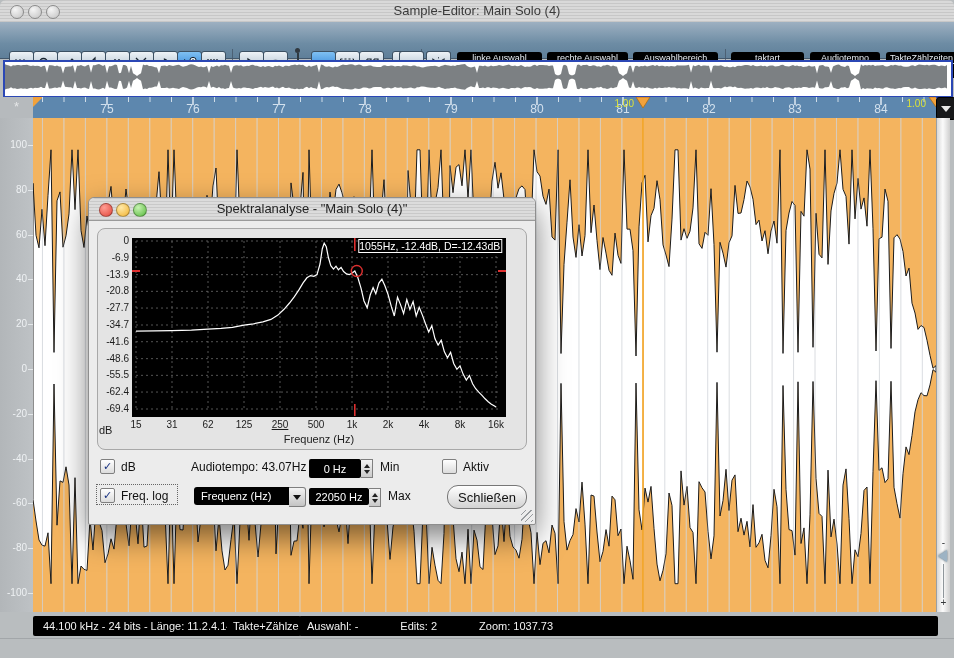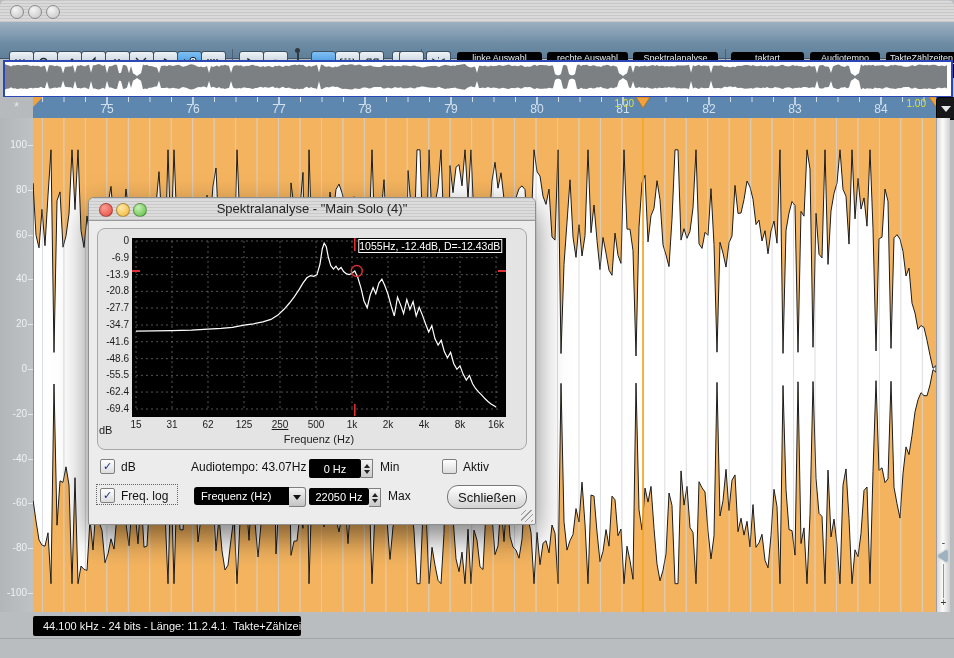--- a/index.html
+++ b/index.html
@@ -87,20 +87,21 @@
   .focusring{outline:1px dotted #666;outline-offset:2px;}
   svg{display:block;}
 </style>
 </head>
 <body>
 
 <div class="abs titlebar">
   <div class="abs tl-btn" style="left:10px"></div>
   <div class="abs tl-btn" style="left:28px"></div>
   <div class="abs tl-btn" style="left:46px"></div>
+  <div class="abs win-title">Sample-Editor: Main Solo (4)</div>
 </div>
 
 <div class="abs toolbar">
   <div class="abs tbtn" style="left:9px">
       <svg width="17" height="17">
         <rect x="2" y="4" width="12" height="9" fill="none" stroke="#17232e" stroke-dasharray="2,2"></rect>
       </svg>
     </div>
   <div class="abs tbtn" style="left:33px">
       <svg width="17" height="17">
@@ -225,21 +226,21 @@
     <div class="lab">rechte Auswahl</div>
     <div class="valrow">
         <span class="val">0</span>
       <span class="spin">
           <i class="u"></i>
           <i class="d"></i>
         </span>
       </div>
   </div>
   <div class="abs tfield" style="left:633px;width:85px">
-    <div class="lab">Spektralanalyse</div>
+    <div class="lab">Auswahlbereich</div>
     <div class="valrow">
         <span class="val">0</span>
       <span class="spin">
           <i class="u"></i>
           <i class="d"></i>
         </span>
       </div>
   </div>
 
   <div class="abs tsep" style="left:725px"></div>
@@ -482,20 +483,25 @@
 <div class="abs vstrip">
   <div class="vzoom-lbl" style="top:420px">-</div>
   <div class="vthumb" style="top:432px"></div>
   <div class="vtrack" style="top:446px;height:34px"></div>
   <div class="vzoom-lbl" style="top:480px">+</div>
 </div>
 
 <div class="abs statusbar">
   <div class="sseg" style="left:33px;width:190px;padding-left:10px">44.100 kHz - 24 bits - Länge: 11.2.4.14</div>
   <div class="sseg" style="left:227px;width:68px;padding-left:6px">Takte+Zählzei</div>
+  <div class="sseg" style="left:299px;width:631px;padding-left:8px;gap:42px">
+    <span>Auswahl: -</span>
+    <span>Edits: 2</span>
+    <span>Zoom: 1037.73</span>
+  </div>
 </div>
 
 <div class="abs bottombar">
   
   
 </div>
 
 <div class="abs dialog">
   <div class="abs dlg-titlebar">
     <div class="abs light" style="left:10px;background:radial-gradient(circle at 35% 30%,#ff9d93,#e2463a)"></div>

